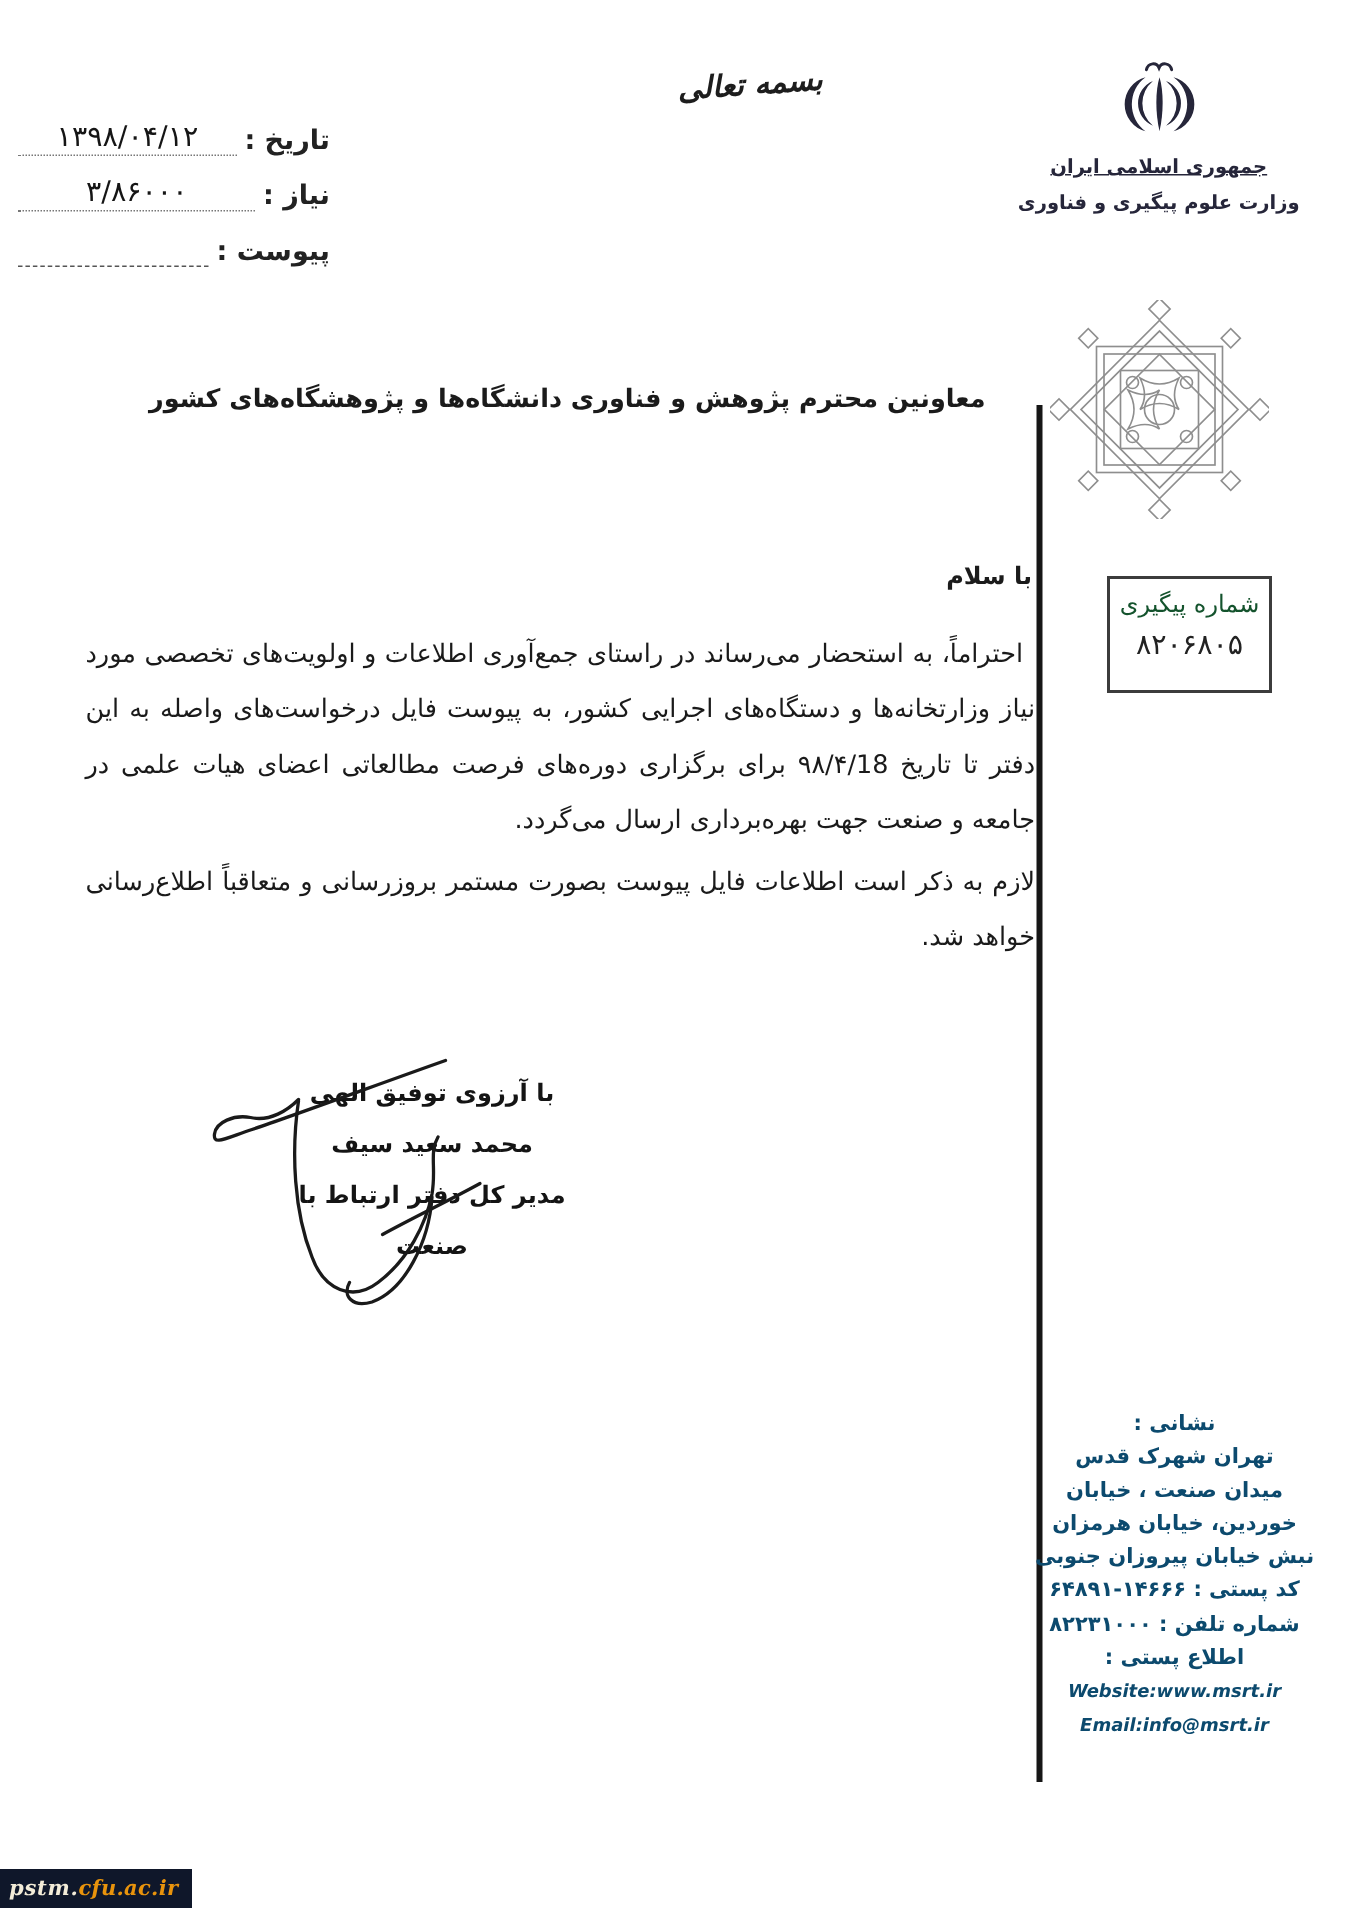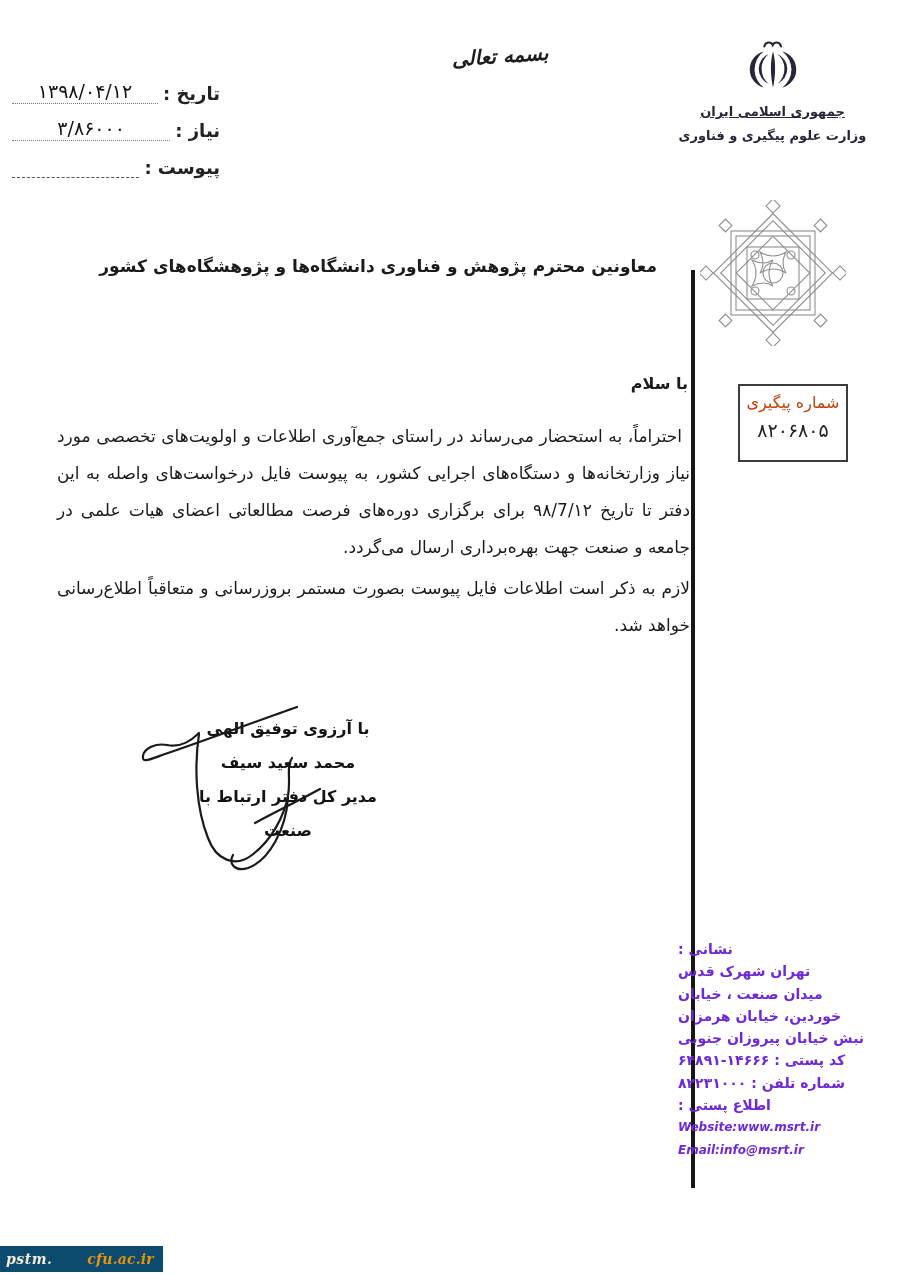--- a/index.html
+++ b/index.html
@@ -32,37 +32,37 @@
 
   
   .addressee { position:absolute; right:243px; top:256px; direction:rtl;
                font-size:17px; font-weight:bold; white-space:nowrap; }
   .salutation { position:absolute; right:212px; top:374px; direction:rtl;
                 font-size:16px; font-weight:bold; }
 
   
   .tracking-box { position:absolute; left:738px; top:384px; width:110px; height:78px;
                   border:2px solid #3c3c3c; text-align:center; direction:rtl; padding-top:7px; }
-  .tracking-label { font-size:16px; line-height:20px; color:#c2410c; }
+  .tracking-label { font-size:16px; line-height:20px; color:#14532d; }
   .tracking-value { font-size:19px; line-height:26px; letter-spacing:2px; color:#222; margin-top:4px; }
 
   
   .para { position:absolute; left:57px; width:633px; direction:rtl;
           font-size:17px; line-height:37px; text-align:justify; color:#1a1a1a; }
   .para1 { top:418px; text-indent:8px; }
   .para2 { top:570px; }
 
   
   .sign-block { position:absolute; left:183px; top:712px; width:210px; text-align:center;
                 direction:rtl; font-size:16px; font-weight:bold; line-height:34px; color:#141414; }
   .sign-svg { position:absolute; left:120px; top:688px; width:300px; height:200px; }
 
   
-  .addr { position:absolute; right:12px; top:938px; width:210px; direction:rtl; text-align:left;
-          font-size:14px; font-weight:bold; line-height:22.3px; color:#6d28d9; }
+  .addr { position:absolute; right:12px; top:938px; width:210px; direction:rtl; text-align:center;
+          font-size:14px; font-weight:bold; line-height:22.3px; color:#0c4a6e; }
   .addr .latin { direction:ltr; font-style:italic; font-size:12px; display:block; unicode-bidi:embed; }
 
   
   .watermark { position:absolute; left:0; top:1246px; height:26px; padding:3px 9px 3px 6px;
                display:inline-flex; align-items:center;
                font-family:"DejaVu Serif", serif; font-style:italic; font-weight:bold; font-size:14px; }
   .wm-1 { letter-spacing:0.5px; }
   .wm-2 { letter-spacing:0.2px; }
 </style>
 </head>
@@ -134,21 +134,21 @@
 
   <div class="addressee">معاونین محترم پژوهش و فناوری دانشگاه‌ها و پژوهشگاه‌های کشور</div>
 
   <div class="tracking-box">
     <div class="tracking-label">شماره پیگیری</div>
     <div class="tracking-value">۸۲۰۶۸۰۵</div>
   </div>
 
   <div class="salutation">با سلام</div>
 
-  <div class="para para1">احتراماً، به استحضار می‌رساند در راستای جمع‌آوری اطلاعات و اولویت‌های تخصصی مورد نیاز وزارتخانه‌ها و دستگاه‌های اجرایی کشور، به پیوست فایل درخواست‌های واصله به این دفتر تا تاریخ ۹۸/7/۱۲ برای برگزاری دوره‌های فرصت مطالعاتی اعضای هیات علمی در جامعه و صنعت جهت بهره‌برداری ارسال می‌گردد.</div>
+  <div class="para para1">احتراماً، به استحضار می‌رساند در راستای جمع‌آوری اطلاعات و اولویت‌های تخصصی مورد نیاز وزارتخانه‌ها و دستگاه‌های اجرایی کشور، به پیوست فایل درخواست‌های واصله به این دفتر تا تاریخ ۹۸/۴/18 برای برگزاری دوره‌های فرصت مطالعاتی اعضای هیات علمی در جامعه و صنعت جهت بهره‌برداری ارسال می‌گردد.</div>
   <div class="para para2">لازم به ذکر است اطلاعات فایل پیوست بصورت مستمر بروزرسانی و متعاقباً اطلاع‌رسانی خواهد شد.</div>
 
   <div class="sign-block">
     <div>با آرزوی توفیق الهی</div>
     <div>محمد سعید سیف</div>
     <div>مدیر کل دفتر ارتباط با صنعت</div>
   </div>
   <svg class="sign-svg" viewBox="0 0 300 200">
     <g fill="none" stroke="#1a1a1a" stroke-width="2.2" stroke-linecap="round">
       <path d="M177 19 C140 32 75 56 48 65 C30 71 22 76 23 68 C24 60 36 55 47 57 C60 60 72 52 79 45"></path>
@@ -164,18 +164,18 @@
     <div>میدان صنعت ، خیابان</div>
     <div>خوردین، خیابان هرمزان</div>
     <div>نبش خیابان پیروزان جنوبی</div>
     <div>کد پستی : ۱۴۶۶۶-۶۴۸۹۱</div>
     <div>شماره تلفن : ۸۲۲۳۱۰۰۰</div>
     <div>اطلاع پستی :</div>
     <span class="latin">Website:www.msrt.ir</span>
     <span class="latin">Email:info@msrt.ir</span>
   </div>
 
-  <div class="watermark" style="background: #0c4a6e; gap: 35px;">
+  <div class="watermark" style="background: #0f172a;">
     <span class="wm-1" style="color: rgb(243, 236, 216);">pstm.</span>
       <span class="wm-2" style="color: rgb(232, 147, 12);">cfu.ac.ir</span>
   </div>
 
 </div>
 
 </body></html>

